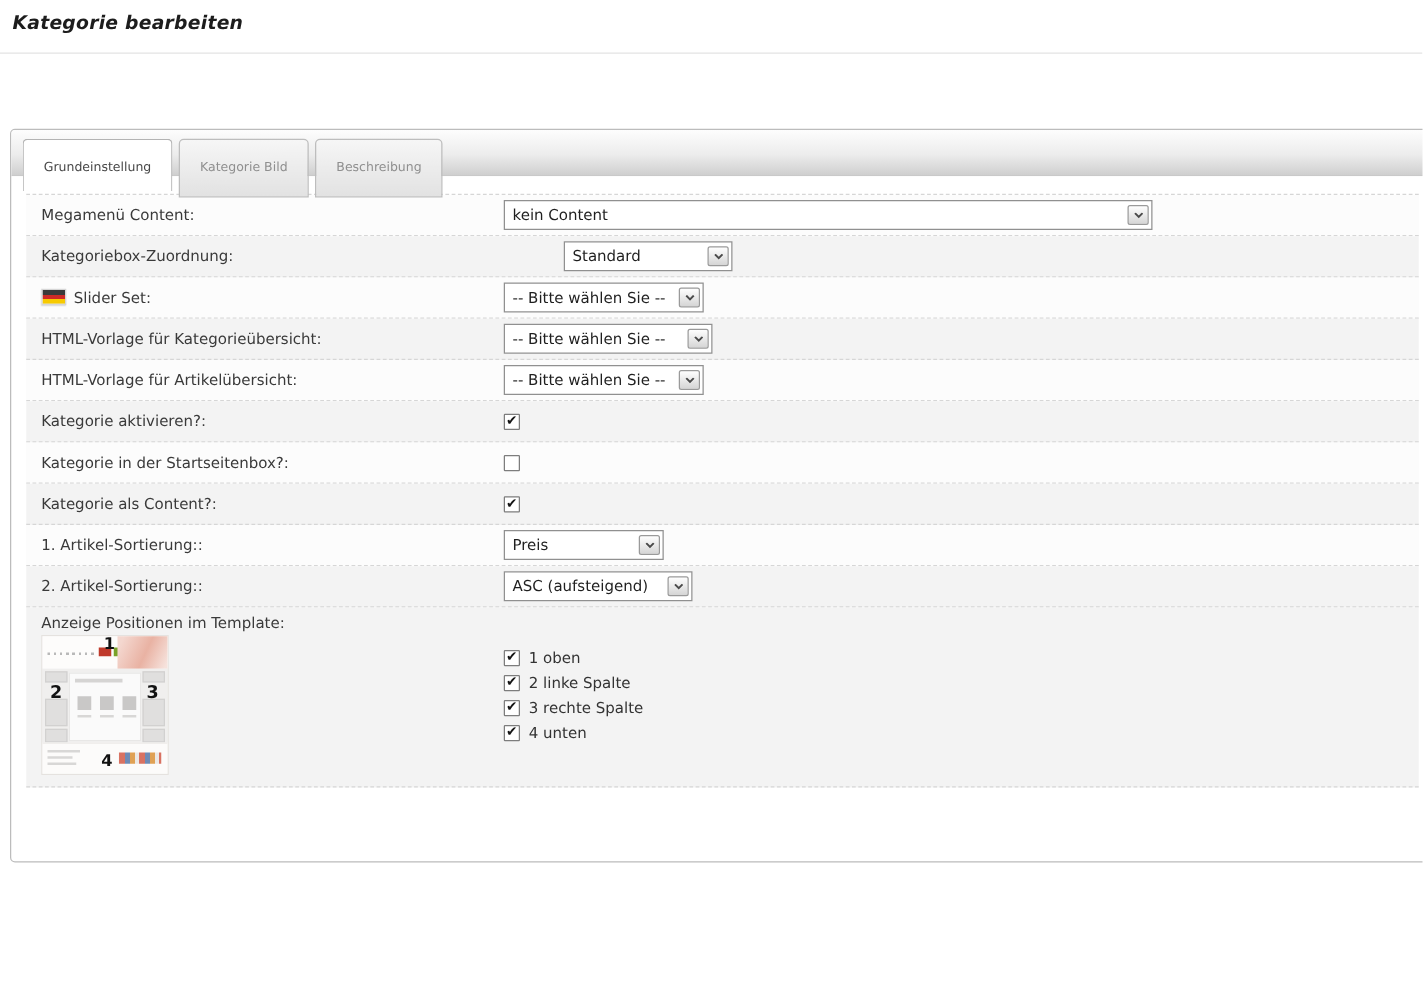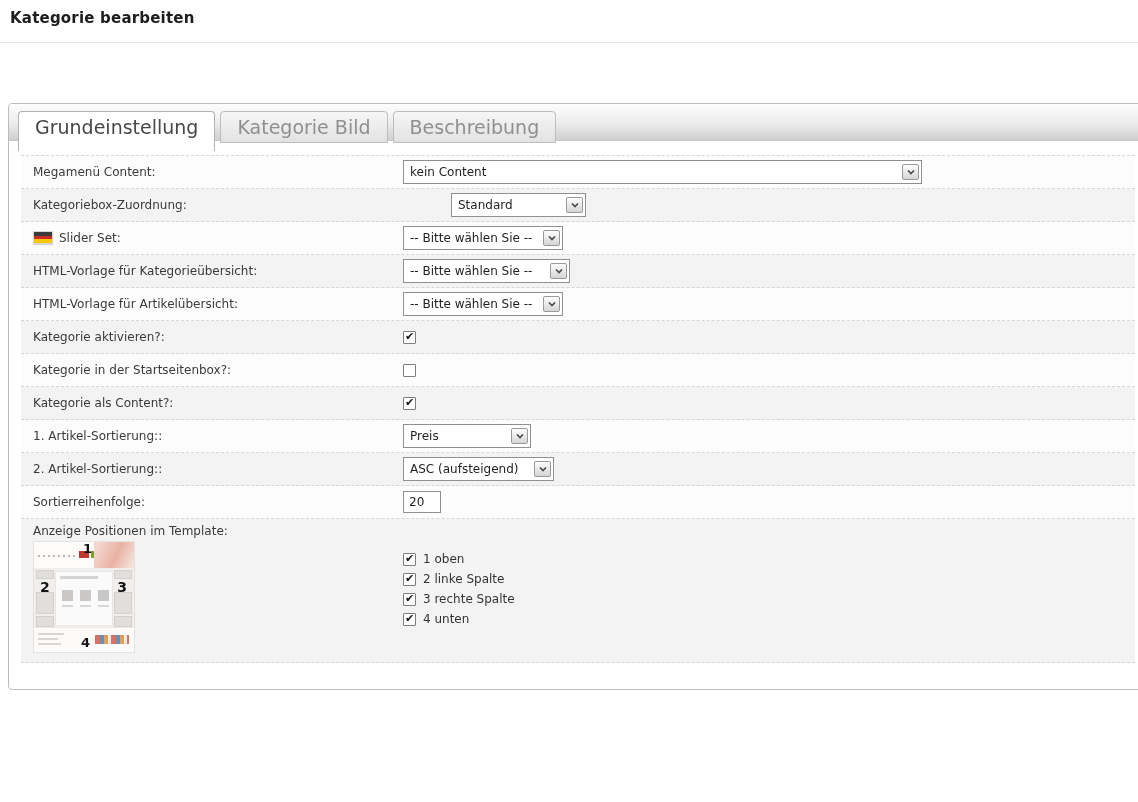--- a/index.html
+++ b/index.html
@@ -3,37 +3,37 @@
 <meta charset="utf-8">
 <style>
   html,body { margin:0; padding:0; }
   body {
     width:1138px; height:802px; overflow:hidden; position:relative;
     background:#ffffff; color:#3a3a3a;
     font-family:"DejaVu Sans","Liberation Sans",sans-serif; font-size:12px;
   }
   .page-title {
     position:absolute; left:10px; top:9px; margin:0;
-    font-size:15px; font-weight:700; color:#1d1d1d; letter-spacing:.2px;
+    font-size:15px; font-weight:700; color:#1d1d1d; letter-spacing:.2px;font-style:italic;
   }
   .title-divider { position:absolute; left:0; top:42px; width:100%; height:1px; background:#e4e4e4; }
 
   
   .panel {
     position:absolute; left:8px; top:103px; width:1140px; height:587px;
     box-sizing:border-box; border:1px solid #bcbcbc; border-radius:4px; background:#fff;
   }
   .tabbar {
     display:flex; align-items:flex-start; gap:5px;
     height:37px; box-sizing:border-box; padding:7px 0 0 9px;
     background:linear-gradient(to bottom,#fdfdfd,#ececec 55%,#cfcfcf);
     border-bottom:1px solid #c9c9c9; border-radius:3px 3px 0 0;
   }
   .tab {
-    padding:4px 16px; font-size:19px; color:#8f8f8f; cursor:pointer;
+    padding:17px 16px; font-size:10px; color:#8f8f8f; cursor:pointer;
     border:1px solid #bdbdbd; border-radius:4px 4px 0 0;
     background:linear-gradient(to bottom,#f6f6f6,#e2e2e2); white-space:nowrap;
   }
   .tab.active {
     background:#fff; color:#474747; border-color:#b3b3b3; border-bottom:none;
     padding-bottom:13px; margin-bottom:-7px; position:relative; z-index:2;
   }
 
   
   .panel-body { padding:14px 12px 0 12px; }
@@ -220,26 +220,20 @@
             </div>
             <div class="ui-select" style="width: 151px;">
               <span class="sel-text">ASC (aufsteigend)</span>
               <span class="sel-btn">
                 <svg width="8" height="5" viewBox="0 0 8 5">
                   <polyline points="1,0.5 4,3.5 7,0.5" fill="none" stroke="#4a4a4a" stroke-width="1.6"></polyline>
                 </svg>
               </span>
             </div>
           </div>
-          <div class="form-row">
-            <div class="row-label">
-              <span>Sortierreihenfolge:</span>
-            </div>
-            <input class="ui-input" type="text" value="20" style="width: 38px;">
-          </div>
         </div>
 
       <div class="form-row alt row-tall">
         <div class="row-label-line">Anzeige Positionen im Template:</div>
         <div class="row12-content">
 
           <div class="tpl-preview">
             <div class="tp-header">
               <div class="tp-dots"></div>
               <div class="tp-logo-red"></div>

